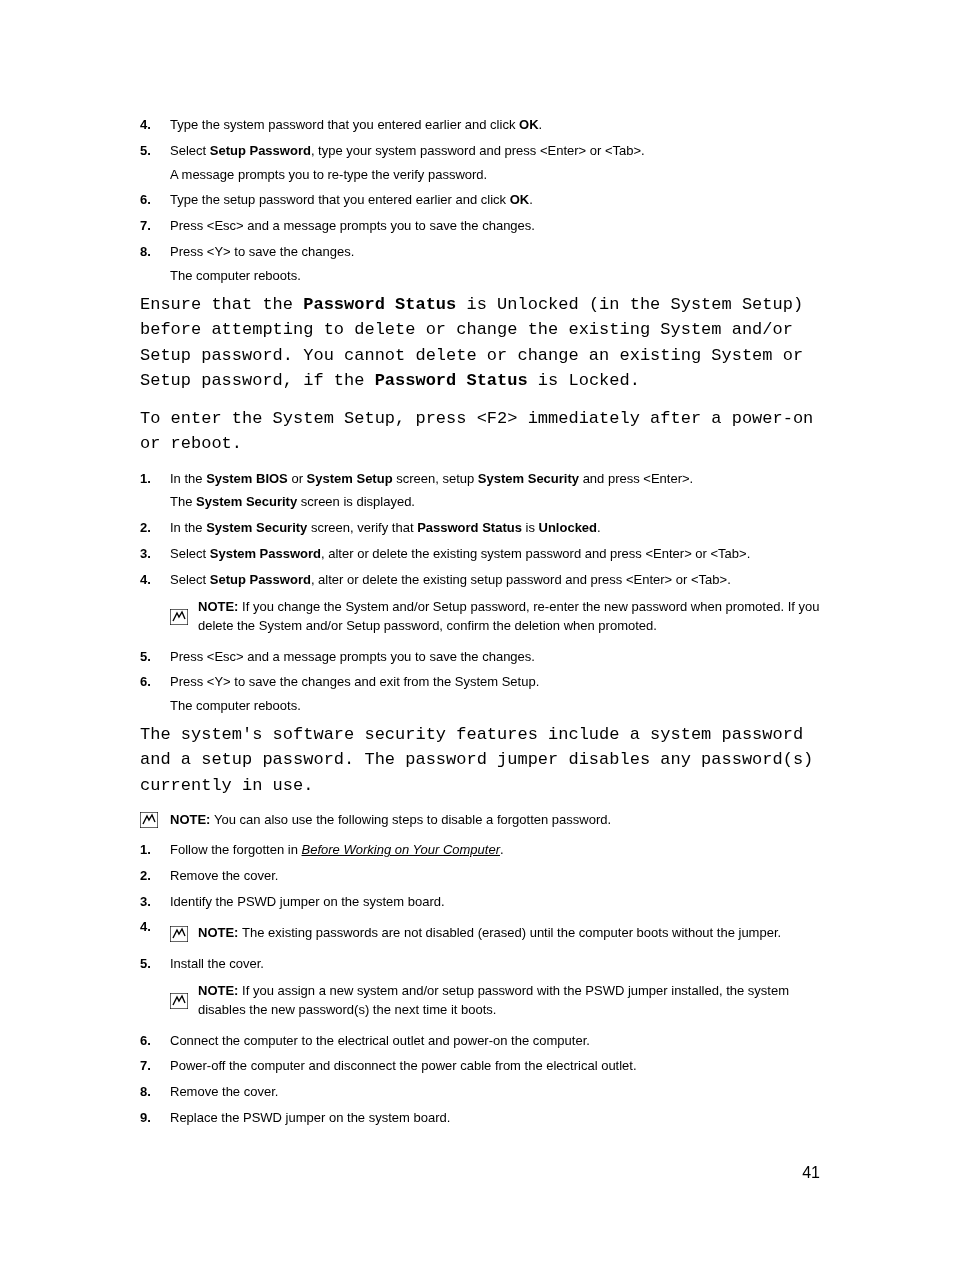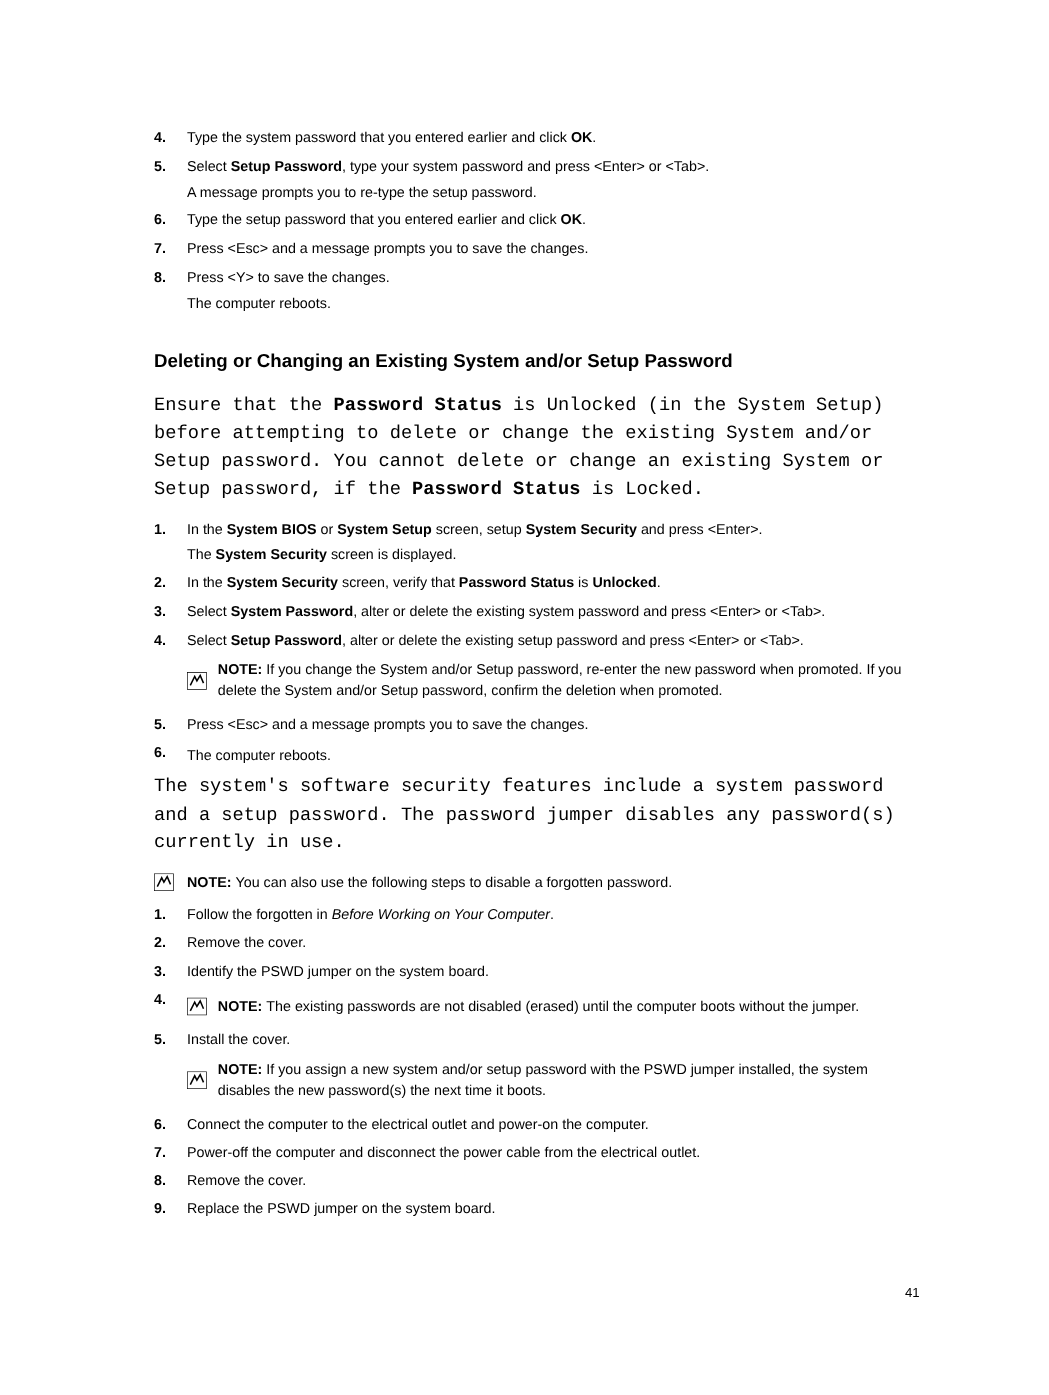--- a/index.html
+++ b/index.html
@@ -22,21 +22,21 @@
       margin-top: 32px;
       margin-bottom: 18px;
     }
     .para {
       font-size: 17px;
       line-height: 1.5;
       margin-bottom: 12px;
       font-family: Liberation Mono, monospace;
     }
     .bold { font-weight: bold; }
-    .italic { font-style: italic; }
+    .italic { font-style: italic; text-decoration: underline; }
     ol.steps {
       list-style: none;
       padding-left: 0;
     }
     ol.steps > li {
       display: flex;
       align-items: flex-start;
       margin-bottom: 5px;
       line-height: 1.6;
     }
@@ -80,42 +80,42 @@
       margin-right: 12px;
       flex-shrink: 0;
       margin-top: 2px;
     }
     .note-outer .txt {
       flex: 1;
       line-height: 1.5;
     }
     .pagenum {
       position: absolute;
-      right: 118px;
+      right: 134px;
       bottom: 86px;
-      font-size: 12px;
+      font-size: 16px;
     }
   </style>
 </head>
 <body>
 
 <div class="page">
 
   <ol class="steps" id="s1steps">
       <li>
         <span class="num">4.</span>
         <div class="body">
           <div><span>Type the system password that you entered earlier and click </span><span class="bold">OK</span><span>.</span></div>
         </div>
       </li>
       <li>
         <span class="num">5.</span>
         <div class="body">
           <div><span>Select </span><span class="bold">Setup Password</span><span>, type your system password and press &lt;Enter&gt; or &lt;Tab&gt;.</span></div>
-          <div class="subtext">A message prompts you to re-type the setup password.</div>
+          <div class="subtext">A message prompts you to re-type the verify password.</div>
         </div>
       </li>
       <li>
         <span class="num">6.</span>
         <div class="body">
           <div><span>Type the setup password that you entered earlier and click </span><span class="bold">OK</span><span>.</span></div>
         </div>
       </li>
       <li>
         <span class="num">7.</span>
@@ -125,22 +125,22 @@
       </li>
       <li>
         <span class="num">8.</span>
         <div class="body">
           <div><span>Press &lt;Y&gt; to save the changes.</span></div>
           <div class="subtext">The computer reboots.</div>
         </div>
       </li>
     </ol>
 
-  <div class="heading">Deleting or Changing an Existing System and/or Setup Password</div>
   <div class="para" id="s2intro1"><span>Ensure that the </span><span class="bold">Password Status</span><span> is Unlocked (in the System Setup) before attempting to delete or change the existing System and/or Setup password. You cannot delete or change an existing System or Setup password, if the </span><span class="bold">Password Status</span><span> is Locked.</span></div>
+  <div class="para">To enter the System Setup, press &lt;F2&gt; immediately after a power-on or reboot.</div>
   <ol class="steps" id="s2steps">
       <li>
         <span class="num">1.</span>
         <div class="body">
           <div><span>In the </span><span class="bold">System BIOS</span><span> or </span><span class="bold">System Setup</span><span> screen, setup </span><span class="bold">System Security</span><span> and press &lt;Enter&gt;.</span></div>
           <div class="subtext"><span>The </span><span class="bold">System Security</span><span> screen is displayed.</span></div>
         </div>
       </li>
       <li>
         <span class="num">2.</span>
@@ -169,20 +169,21 @@
       </li>
       <li>
         <span class="num">5.</span>
         <div class="body">
           <div><span>Press &lt;Esc&gt; and a message prompts you to save the changes.</span></div>
         </div>
       </li>
       <li>
         <span class="num">6.</span>
         <div class="body">
+          <div><span>Press &lt;Y&gt; to save the changes and exit from the System Setup.</span></div>
           <div class="subtext">The computer reboots.</div>
         </div>
       </li>
     </ol>
 
   <div class="para">The system's software security features include a system password and a setup password. The password jumper disables any password(s) currently in use.</div>
   <div class="note-outer">
     <span class="icon"><svg viewBox="0 0 18 16">
           <rect x="0" y="0" width="18" height="16" fill="none" stroke="#000" stroke-width="1.2"></rect>
           <path d="M3 12 L7 4 L9 8 L12 3 L15 10" fill="none" stroke="#000" stroke-width="1.4"></path>

